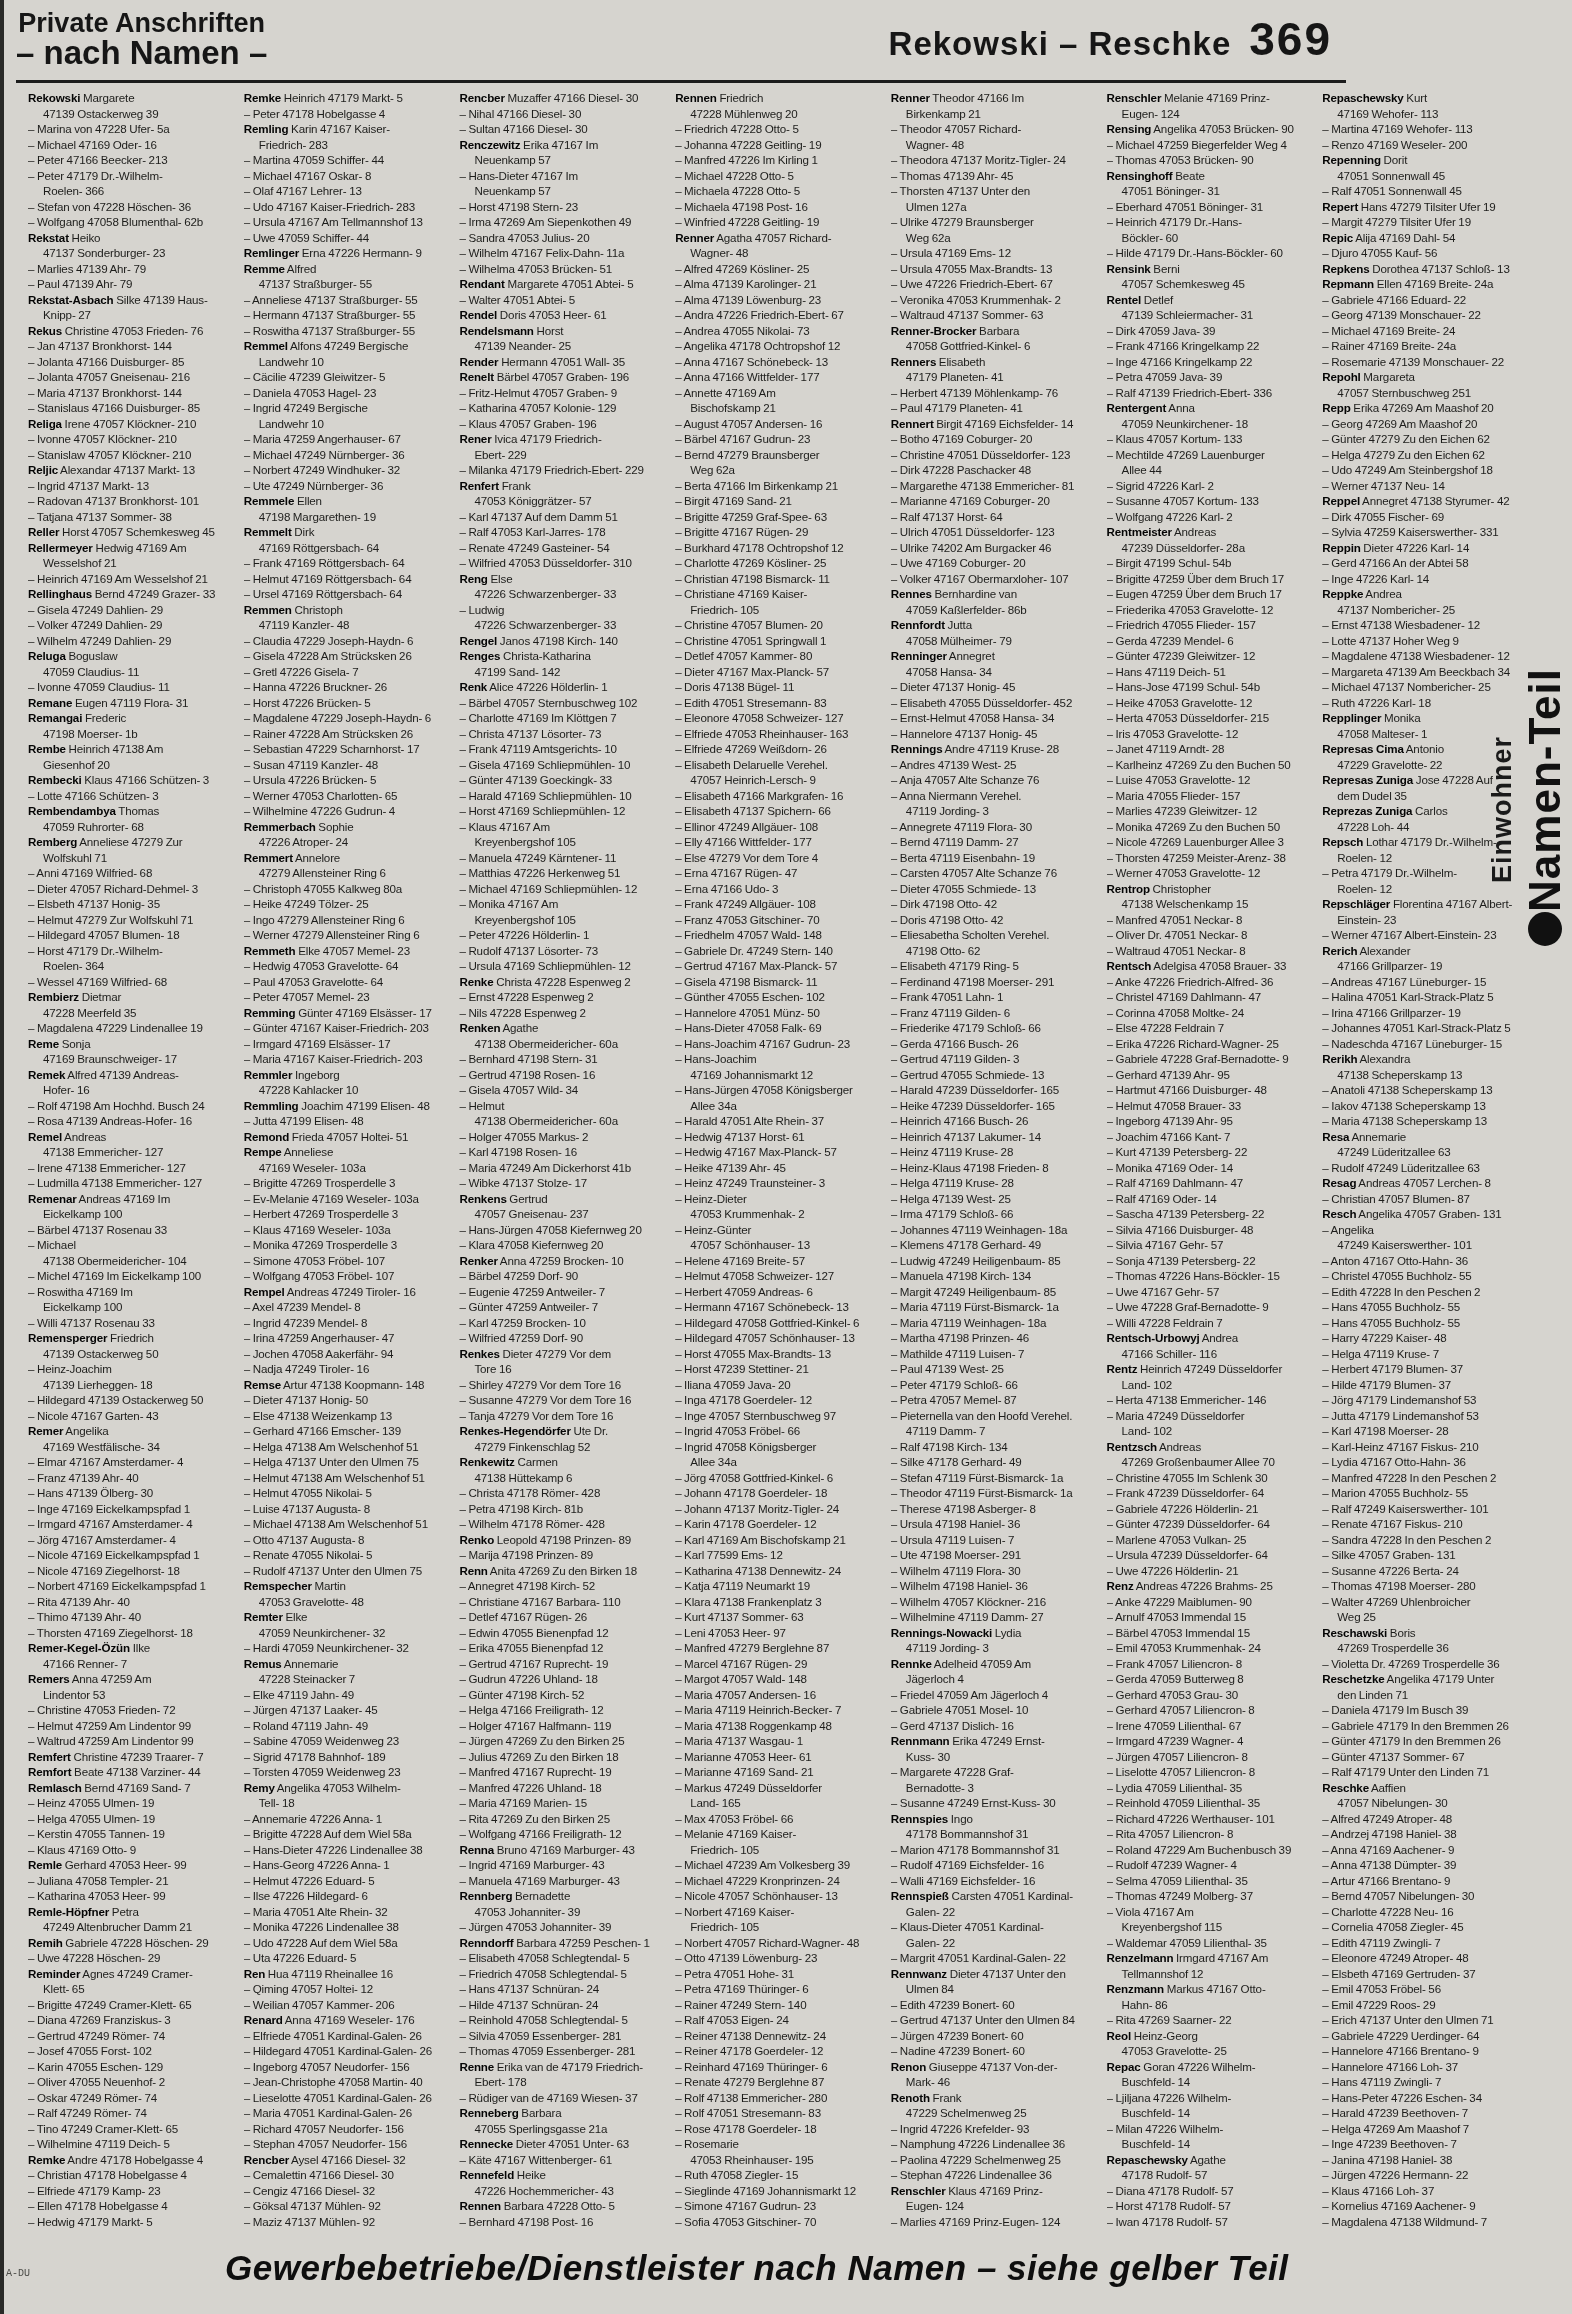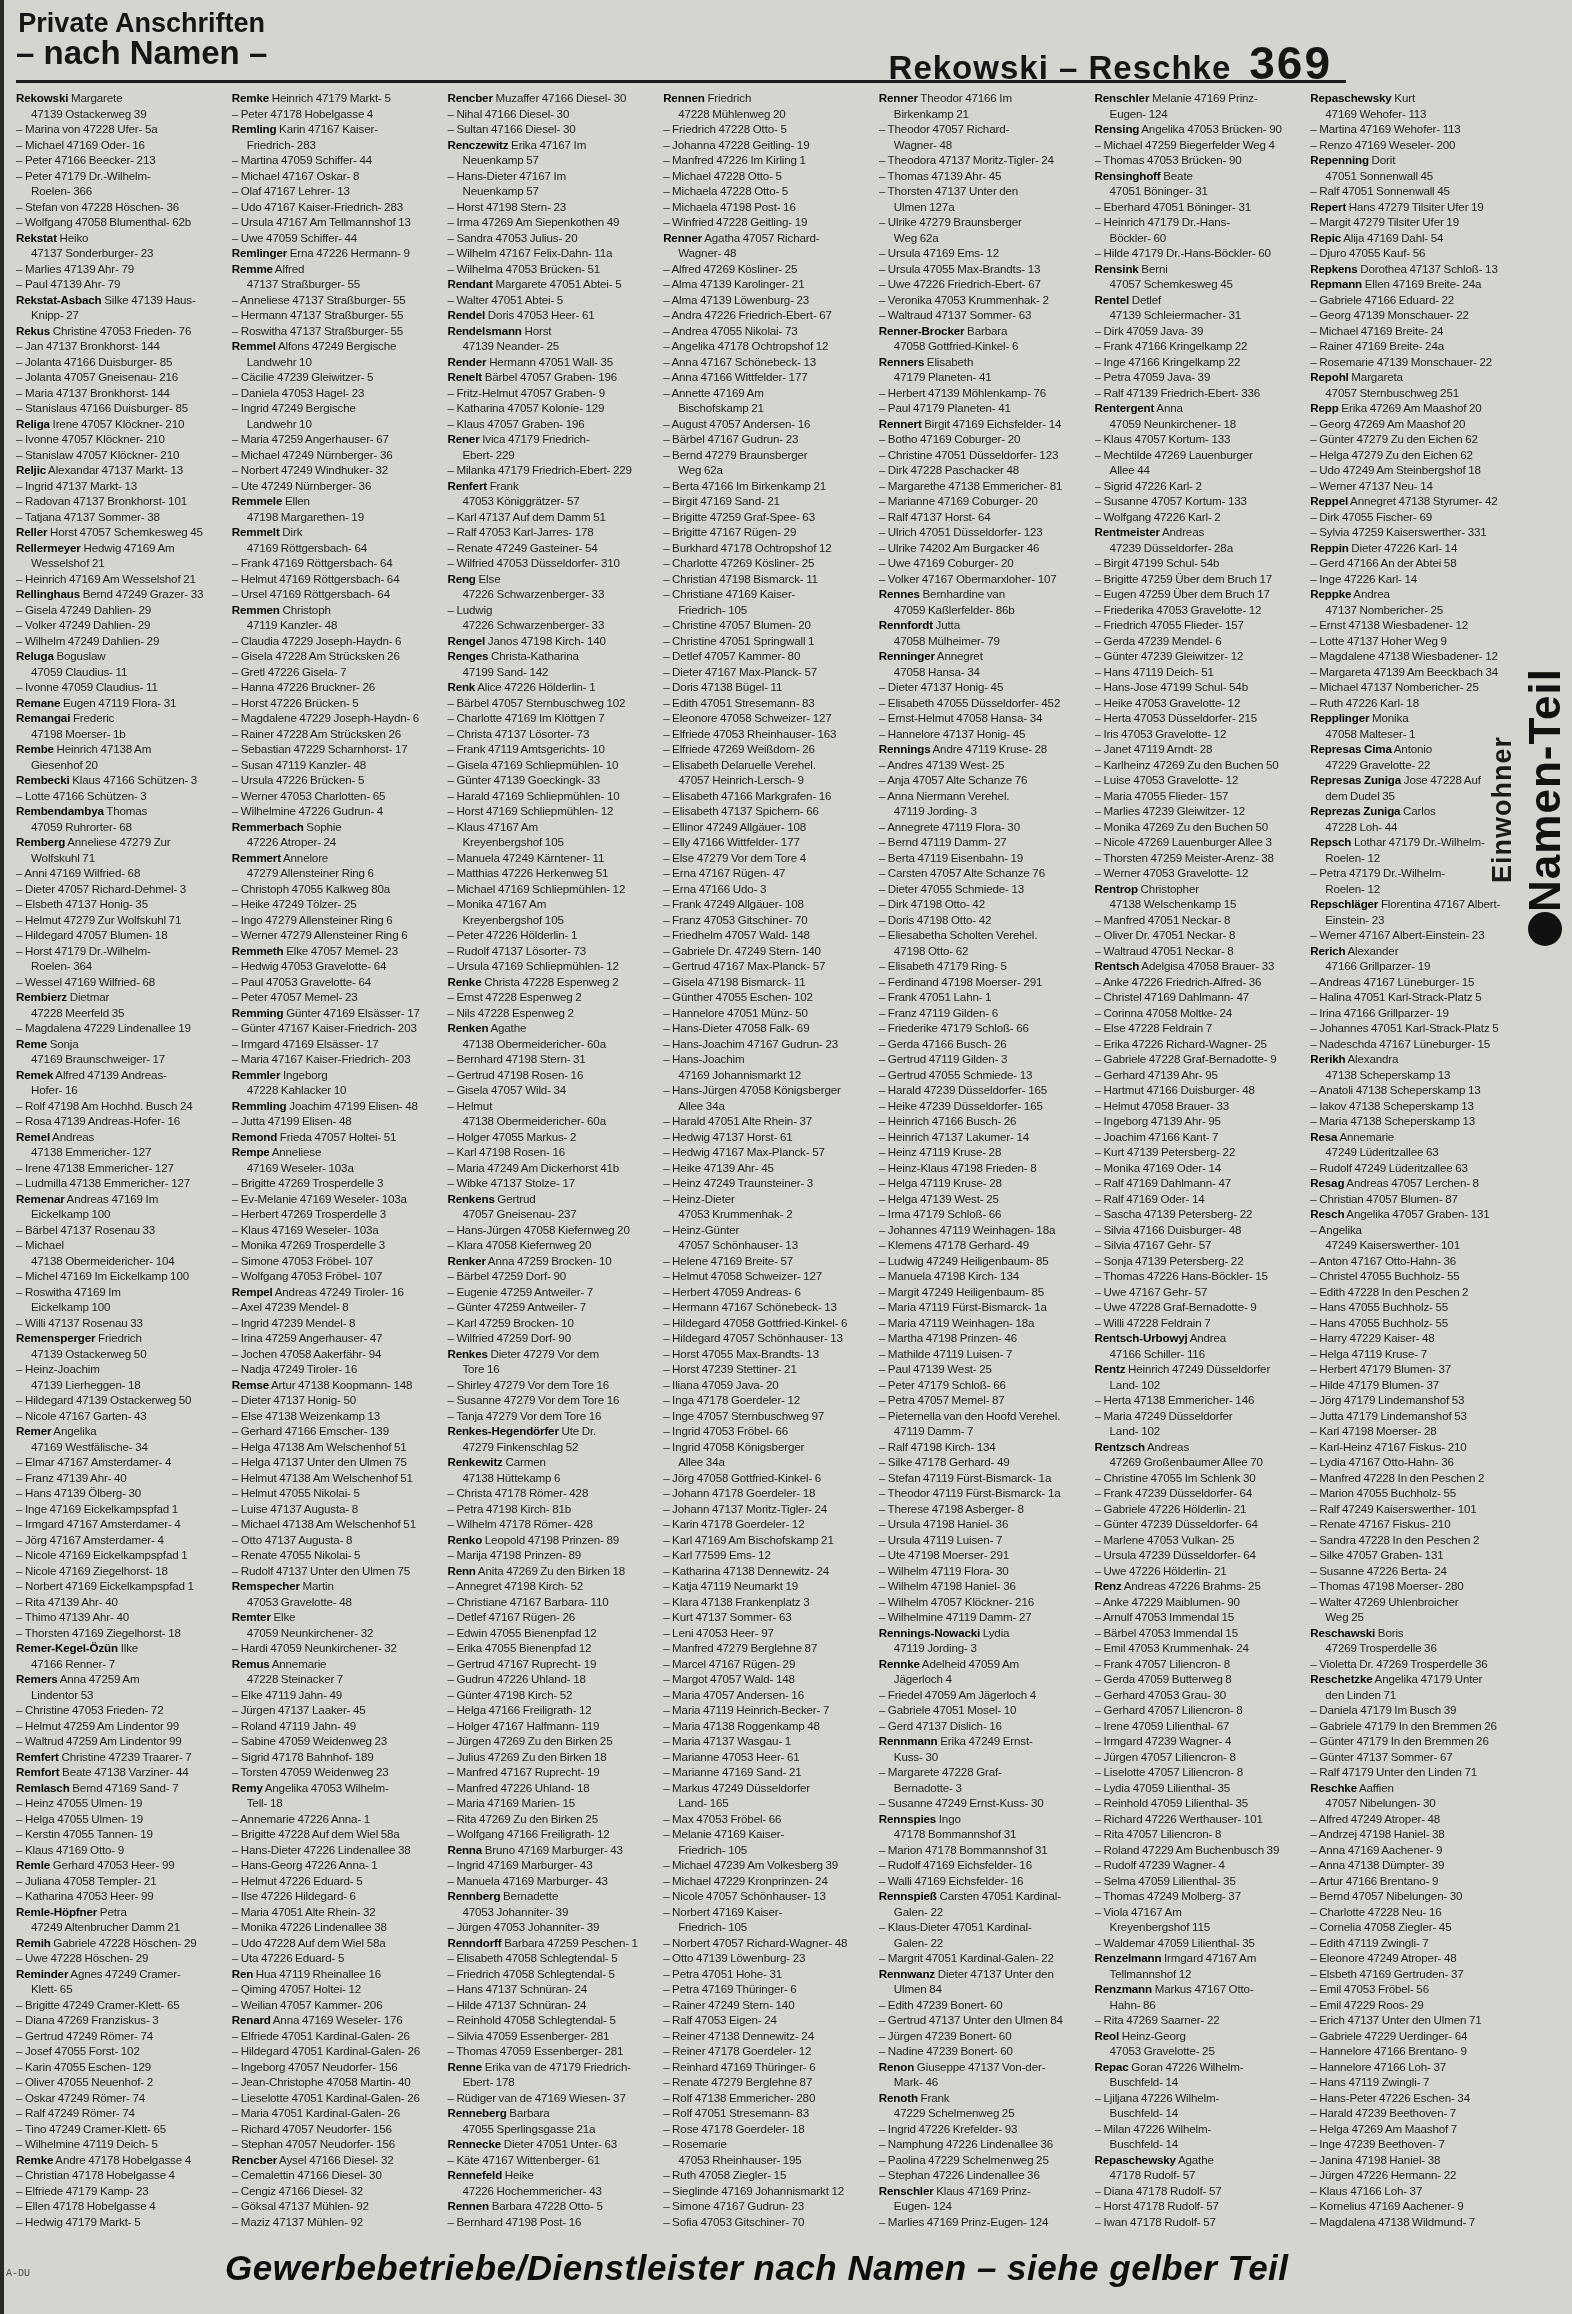--- a/index.html
+++ b/index.html
@@ -7,26 +7,26 @@
     width:1572px;height:2314px;position:relative;overflow:hidden;
     background:#d6d4cf;
     font-family:"Liberation Sans",sans-serif;
     color:#161616;
   }
   .page-edge{position:absolute;left:0;top:0;width:4px;height:100%;background:#2a2a28;}
   .header{position:absolute;left:16px;top:8px;right:30px;}
   .header-left{position:absolute;left:0;top:0;}
   .header-left .t1{font-size:27px;font-weight:bold;letter-spacing:0;line-height:30px;text-align:center;}
   .header-left .t2{font-size:33px;font-weight:bold;line-height:30px;}
-  .header-right{position:absolute;right:210px;top:28px;white-space:nowrap;}
+  .header-right{position:absolute;right:210px;top:4px;white-space:nowrap;}
   .header-right .range{font-size:33px;font-weight:bold;letter-spacing:1px;}
   .header-right .pagenum{font-size:46px;font-weight:bold;margin-left:18px;letter-spacing:2px;}
   .header-rule{position:absolute;left:16px;top:80px;width:1330px;height:3px;background:#1c1c1c;}
   .columns{
-    position:absolute;left:16px;top:90px;width:1486px;height:2145px;
+    position:absolute;left:28px;top:90px;width:1486px;height:2145px;
     display:grid;grid-template-columns:repeat(7,1fr);column-gap:24px;
   }
   .col{overflow:hidden;}
   .line{
     font-size:11.6px;line-height:15.5px;white-space:nowrap;overflow:hidden;
     letter-spacing:-0.15px;word-spacing:-0.4px;color:#1d1d1b;
   }
   .line b{color:#050505;}
   .line.indent{padding-left:15px;}
   .line.dash{padding-left:0;}

